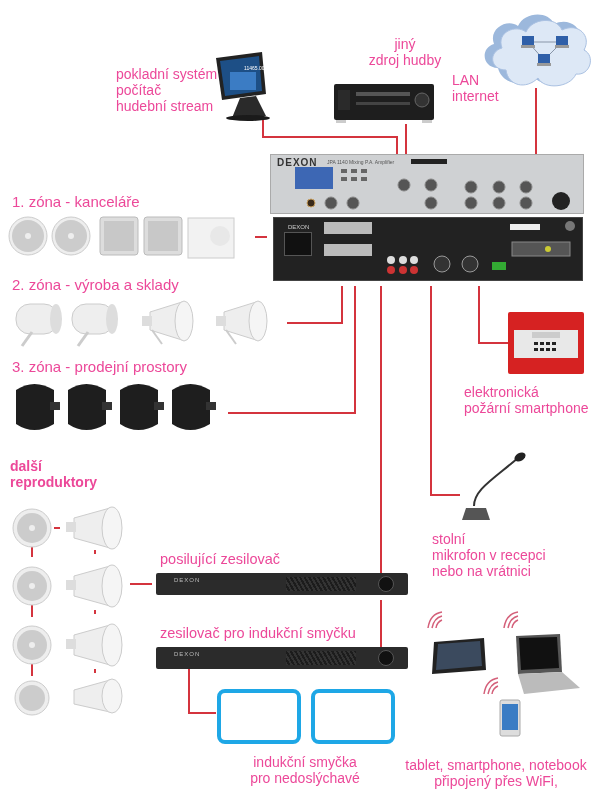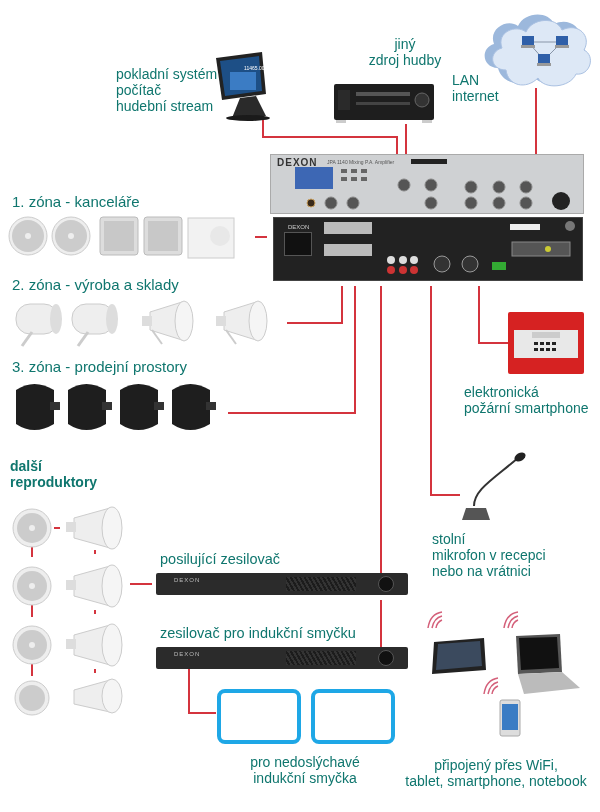--- a/index.html
+++ b/index.html
@@ -1,18 +1,18 @@
 <!DOCTYPE html>
 <html><head>
 <meta charset="utf-8">
 <style>
   html,body{margin:0;padding:0;background:#fff;}
   body{width:600px;height:812px;position:relative;overflow:hidden;font-family:"Liberation Sans",sans-serif;color:#333;}
   .abs{position:absolute;}
-  .lbl{position:absolute;font-size:14px;line-height:16px;color:#0f766e;white-space:nowrap;}
+  .lbl{position:absolute;font-size:14px;line-height:16px;color:#ec4899;white-space:nowrap;}
   .lbl.c{text-align:center;}
   .wire{position:absolute;background:#d4343e;}
   svg{position:absolute;overflow:visible;}
   .zone-title{font-size:15px;}
 </style>
 </head>
 <body>
 
 <div>
 
@@ -316,22 +316,22 @@
 <div class="lbl" style="left:160px;top:625px;font-size:14.5px;">zesilovač pro indukční smyčku</div>
 <div class="abs" style="left:156px;top:647px;width:252px;height:22px;background:#2b2b2b;border-radius:2px;">
   <span class="abs" style="left:18px;top:4px;font-size:6px;color:#bbb;letter-spacing:1px;">DEXON</span>
   <div class="abs" style="left:130px;top:4px;width:70px;height:14px;background:repeating-linear-gradient(60deg,#333 0 2px,#1c1c1c 2px 4px);"></div>
   <div class="abs" style="left:222px;top:3px;width:14px;height:14px;border-radius:50%;background:#111;border:1px solid #555;"></div>
 </div>
 
 <div class="abs" style="left:217px;top:689px;width:76px;height:47px;border:4px solid #1ea7e6;border-radius:8px;"></div>
 <div class="abs" style="left:311px;top:689px;width:76px;height:47px;border:4px solid #1ea7e6;border-radius:8px;"></div>
 <div class="lbl c" style="left:240px;top:754px;width:130px;">
+  <div>indukční smyčka</div>
   <div>pro nedoslýchavé</div>
-  <div>indukční smyčka</div>
 </div>
 
 <svg style="left:420px;top:608px;" width="180" height="134" viewBox="0 0 180 134">
   <g fill="none" stroke="#d4607a" stroke-width="1.5">
       <path d="M12,20 Q14,10 22,8"></path>
       <path d="M8,20 Q10,6 22,4"></path>
       <path d="M16,20 Q17,14 22,12"></path>
     </g>
   <g fill="none" stroke="#d4607a" stroke-width="1.5">
       <path d="M88,20 Q90,10 98,8"></path>
@@ -351,15 +351,15 @@
       <polygon points="96,28 140,26 142,64 98,66" fill="#555"></polygon>
       <polygon points="99,30 137,29 139,60 101,62" fill="#111"></polygon>
       <polygon points="98,66 142,64 160,80 104,86" fill="#bbb"></polygon>
     </g>
   <g>
       <rect x="80" y="92" width="20" height="36" rx="2" fill="#ddd" stroke="#aaa"></rect>
       <rect x="82" y="96" width="16" height="26" fill="#3a7cc4"></rect>
     </g>
 </svg>
 <div class="lbl c" style="left:392px;top:757px;width:208px;">
+  <div>tablet, smartphone, notebook</div>
   <div>připojený přes WiFi,</div>
-  <div>tablet, smartphone, notebook</div>
 </div>
 
 </body></html>

